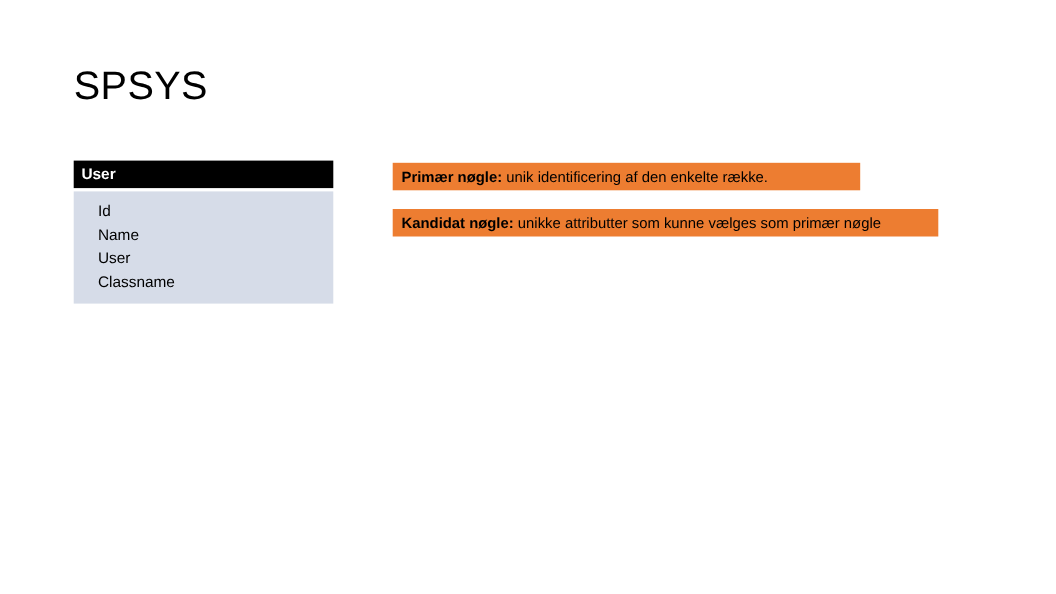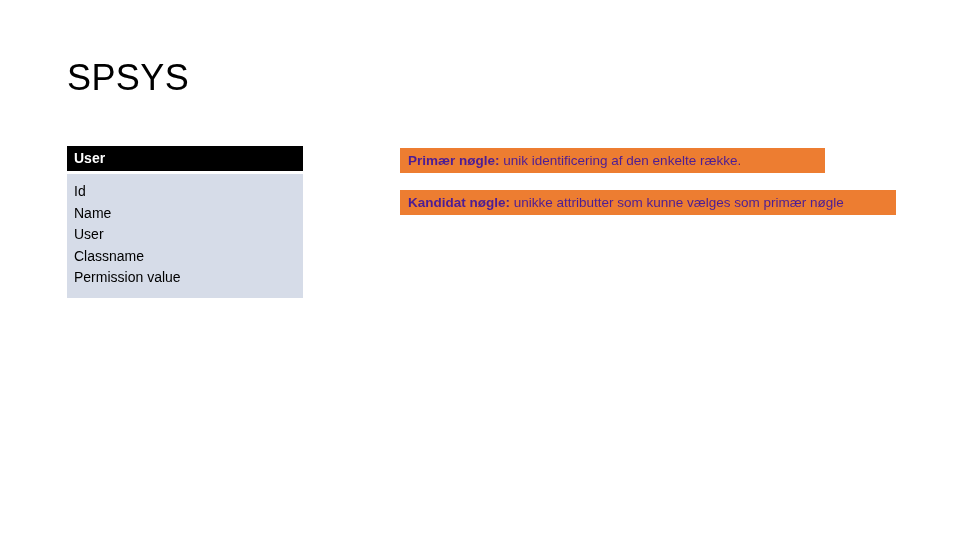--- a/index.html
+++ b/index.html
@@ -50,43 +50,42 @@
     font-weight: 700;
     line-height: 25px;
     height: 25px;
     padding: 0 0 0 7px;
     box-sizing: border-box;
     white-space: nowrap;
   }
   .entity-body {
     margin-top: 3px;
     background: #D6DCE8;
-    padding: 7px 0 9px 7px;
+    padding: 7px 0 9px 22px;
     box-sizing: border-box;
   }
   .entity-field {
     font-size: 14px;
     line-height: 21.5px;
     color: #000000;
     white-space: nowrap;
   }
 
   
   .callout {
     position: absolute;
     background: #ED7D31;
-    color: #4c1d95;
+    color: #000000;
     font-size: 13.5px;
     line-height: 25px;
     height: 25px;
     box-sizing: border-box;
     padding: 0 8px 16px 8px;
     white-space: nowrap;
     overflow: hidden;
-    margin-left: 43px;
   }
   .callout .lead {
     font-weight: 700;
   }
   .callout .rest {
     font-weight: 400;
   }
   #callout-primary-key {
     left: 357px;
     top: 148px;
@@ -105,21 +104,20 @@
 
   <div class="slide-title">SPSYS</div>
 
   <div class="entity-block">
     <div class="entity-header">User</div>
     <div class="entity-body">
       <div class="entity-field">Id</div>
       <div class="entity-field">Name</div>
       <div class="entity-field">User</div>
       <div class="entity-field">Classname</div>
-      <div class="entity-field">Permission value</div>
     </div>
   </div>
 
   <div class="callout" id="callout-primary-key">
     <span class="lead">Primær nøgle:</span><span class="rest"> unik identificering af den enkelte række.</span>
   </div>
 
   <div class="callout" id="callout-candidate-key">
     <span class="lead">Kandidat nøgle:</span><span class="rest"> unikke attributter som kunne vælges som primær nøgle</span>
   </div>

